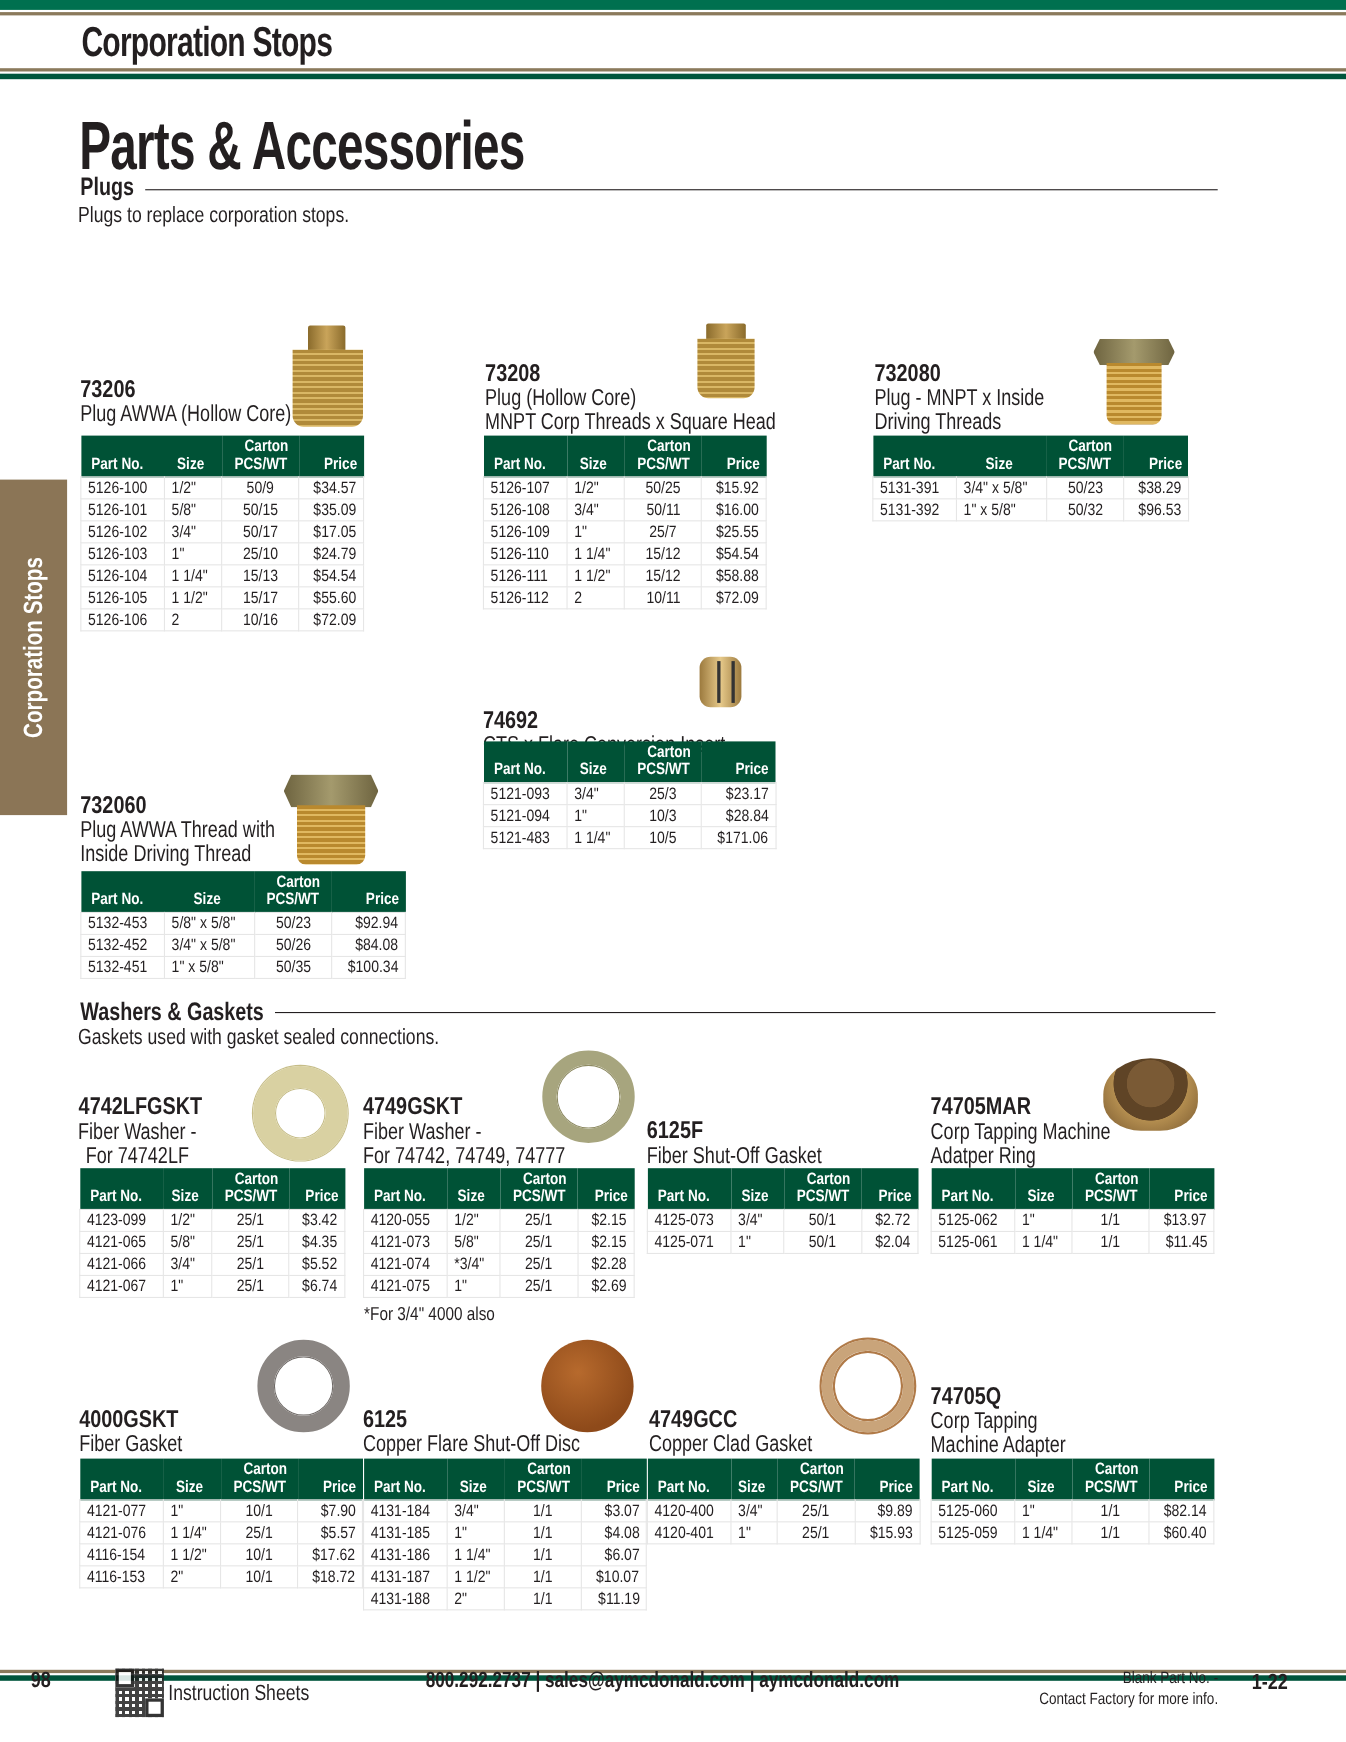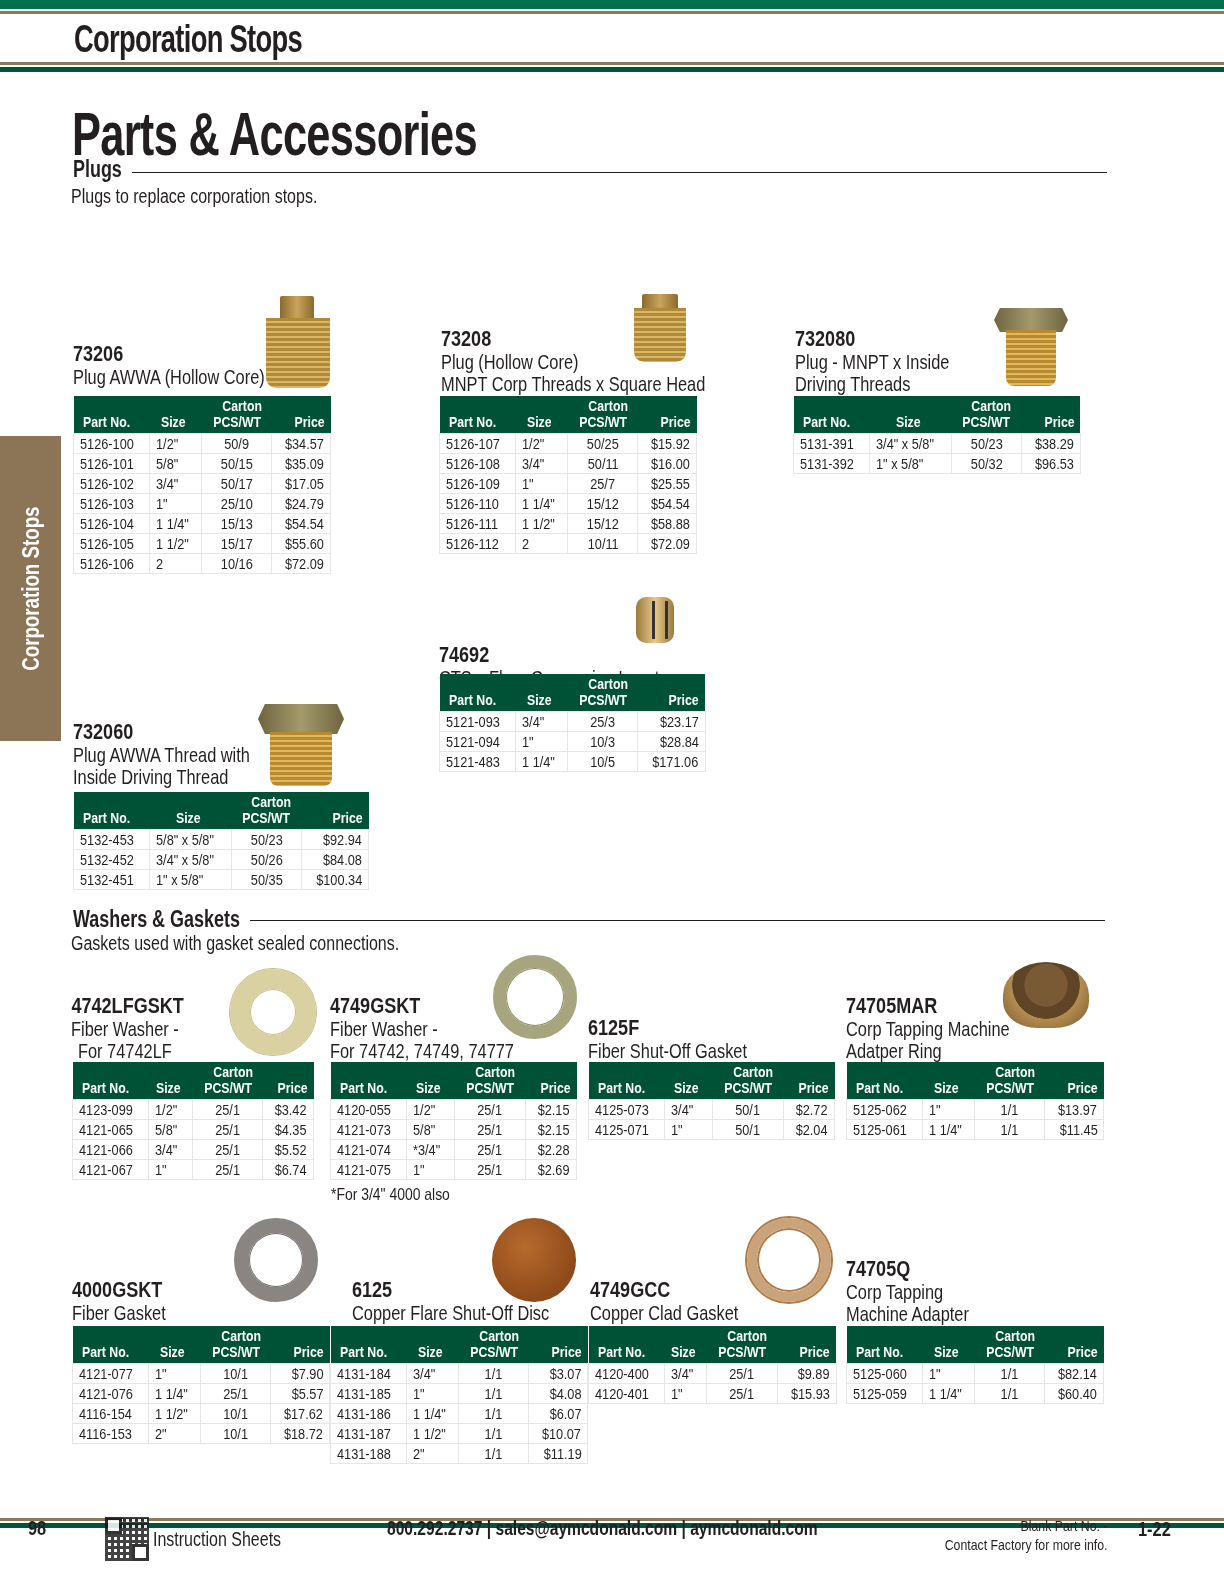--- a/index.html
+++ b/index.html
@@ -520,21 +520,21 @@
     <tr>
         <td class="c-part"><span>4116-153</span></td>
         <td class="c-size"><span>2"</span></td>
         <td class="c-carton"><span>10/1</span></td>
         <td class="c-price"><span>$18.72</span></td>
       </tr>
   </tbody>
 </table>
 
 <div class="disc" style="left:492px; top:1218px; width:84px; height:84px;"></div>
-<div class="product" style="left:330px; top:1278px;margin-left:22px;">
+<div class="product" style="left:330px; top:1278px;">
   <div class="p-title">6125</div>
   <div class="p-desc">Copper Flare Shut-Off Disc</div>
 </div>
 <table class="pt" style="left:330px; top:1326px; width:247px;">
   <thead>
       <tr>
     <th class="h-part" style="width:70px;"><span>Part No.</span></th>
     <th class="h-size" style="width:50px;"><span>Size</span></th>
     <th class="h-carton" style="width:62px;"><span>Carton</span><br><span>PCS/WT</span></th>
     <th class="h-price"><span>Price</span></th>

